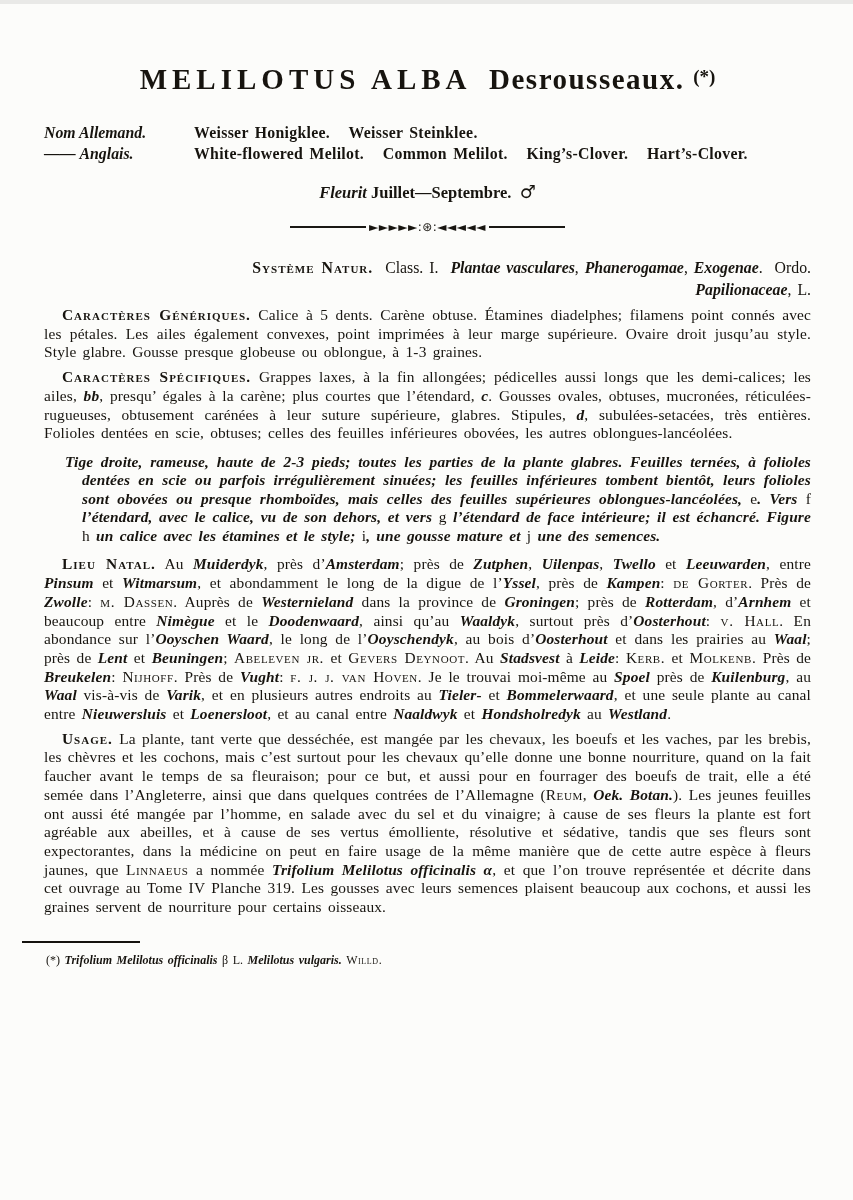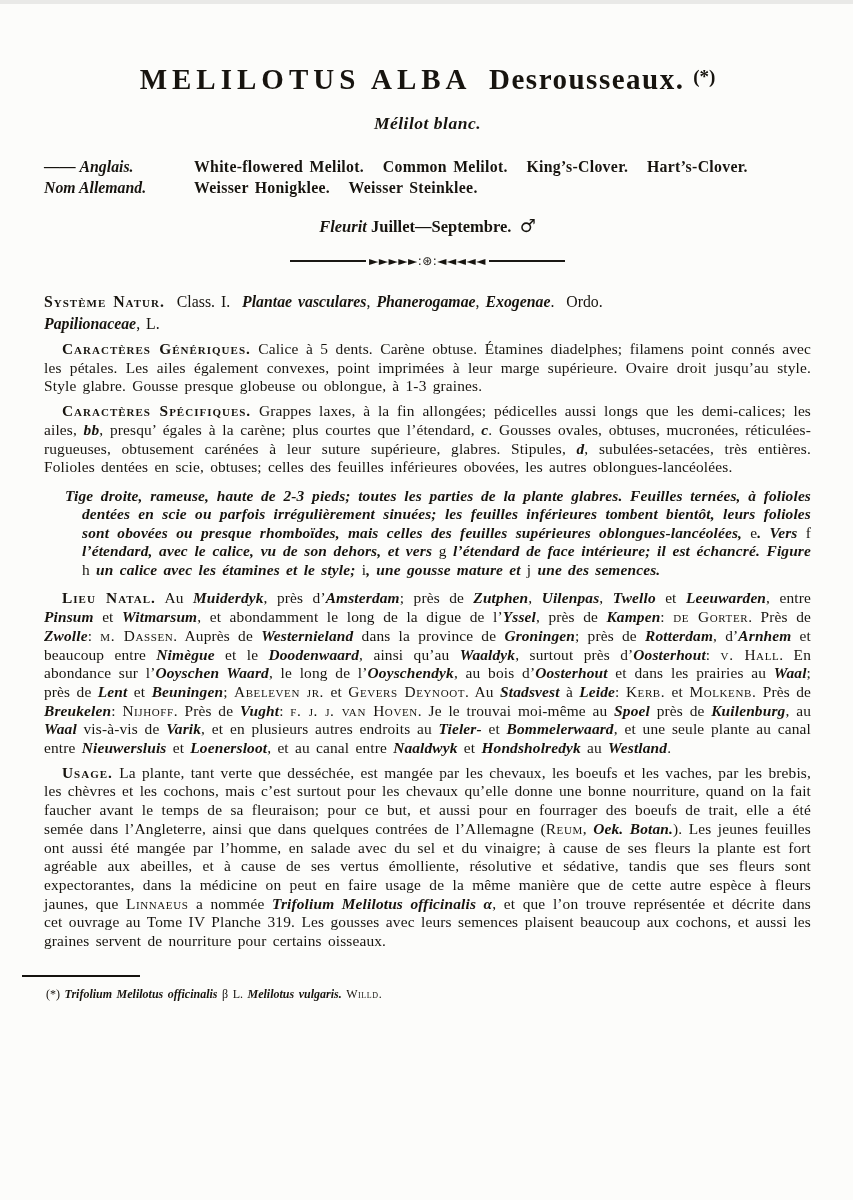--- a/index.html
+++ b/index.html
@@ -59,21 +59,21 @@
     letter-spacing: 0.5px;
     line-height: 1;
     padding: 0 3px;
     color: #17140f;
   }
 
   
   .body { margin-top: 25px; }
   .cline {
     margin: 0;
-    text-align: left;
+    text-align: right;
     white-space: pre-wrap;
     font-size: 15.8px;
     line-height: 20.5px;
     word-spacing: 2px;
   }
   .cline + .cline { margin-top: 1px; }
   .para {
     margin: 6px 0 0 0;
     font-size: 15.4px;
     line-height: 18.7px;
@@ -104,30 +104,29 @@
     text-indent: 2px;
   }
 </style>
 </head>
 <body>
 
 <div class="page">
 
   <header>
     <h1 class="title"><span class="seg-tA">MELILOTUS ALBA</span><span class="seg-tB">  Desrousseaux. </span><span class="seg-tC">(*)</span></h1>
-    <div class="subtitle">Mélilot blanc.</div>
 
     <div class="names">
       <div class="name-row">
+        <span class="name-label"><span class="seg-bi">Nom Allemand.</span></span>
+        <span class="name-value">Weisser Honigklee.   Weisser Steinklee.</span>
+      </div>
+      <div class="name-row">
         <span class="name-label"><span class="seg-n">—— </span><span class="seg-bi">Anglais.</span></span>
         <span class="name-value">White-flowered Melilot.   Common Melilot.   King’s-Clover.   Hart’s-Clover.</span>
-      </div>
-      <div class="name-row">
-        <span class="name-label"><span class="seg-bi">Nom Allemand.</span></span>
-        <span class="name-value">Weisser Honigklee.   Weisser Steinklee.</span>
       </div>
     </div>
 
     <div class="fleurit"><span class="seg-bi">Fleurit</span><span class="seg-n"> Juillet—Septembre.  </span><span class="seg-sym">♂</span></div>
 
     <div class="ornament">
       <span class="orn-line"></span>
       <span class="orn-glyphs">►►►►►:⊛:◄◄◄◄◄</span>
       <span class="orn-line"></span>
     </div>

